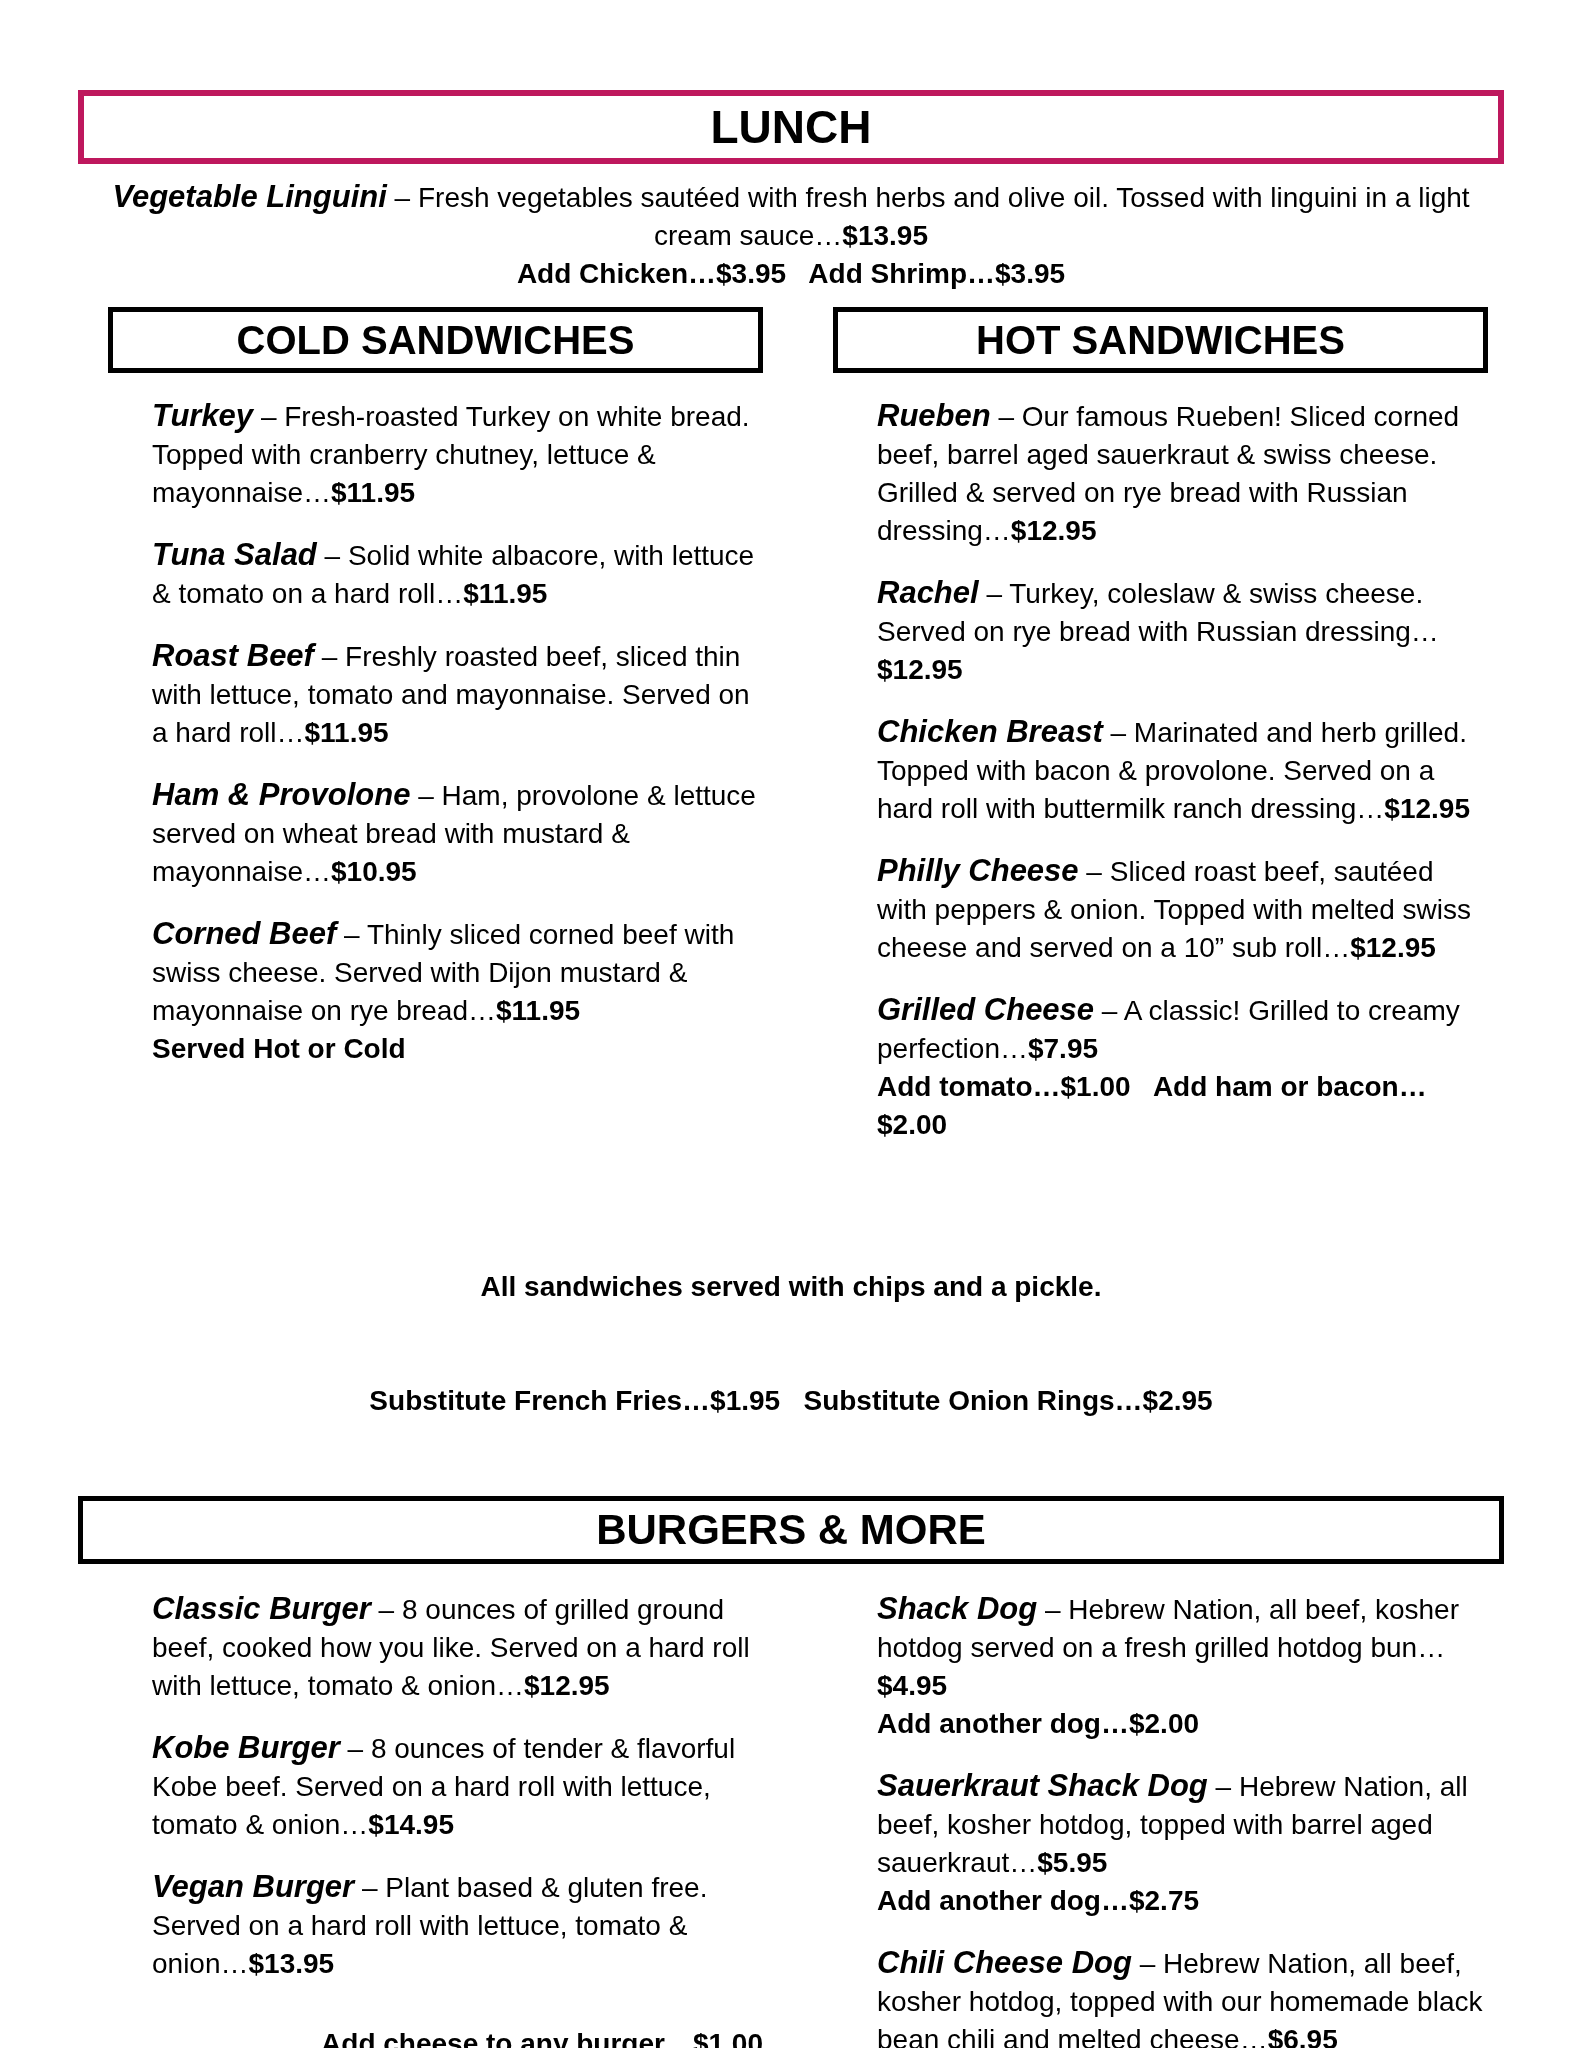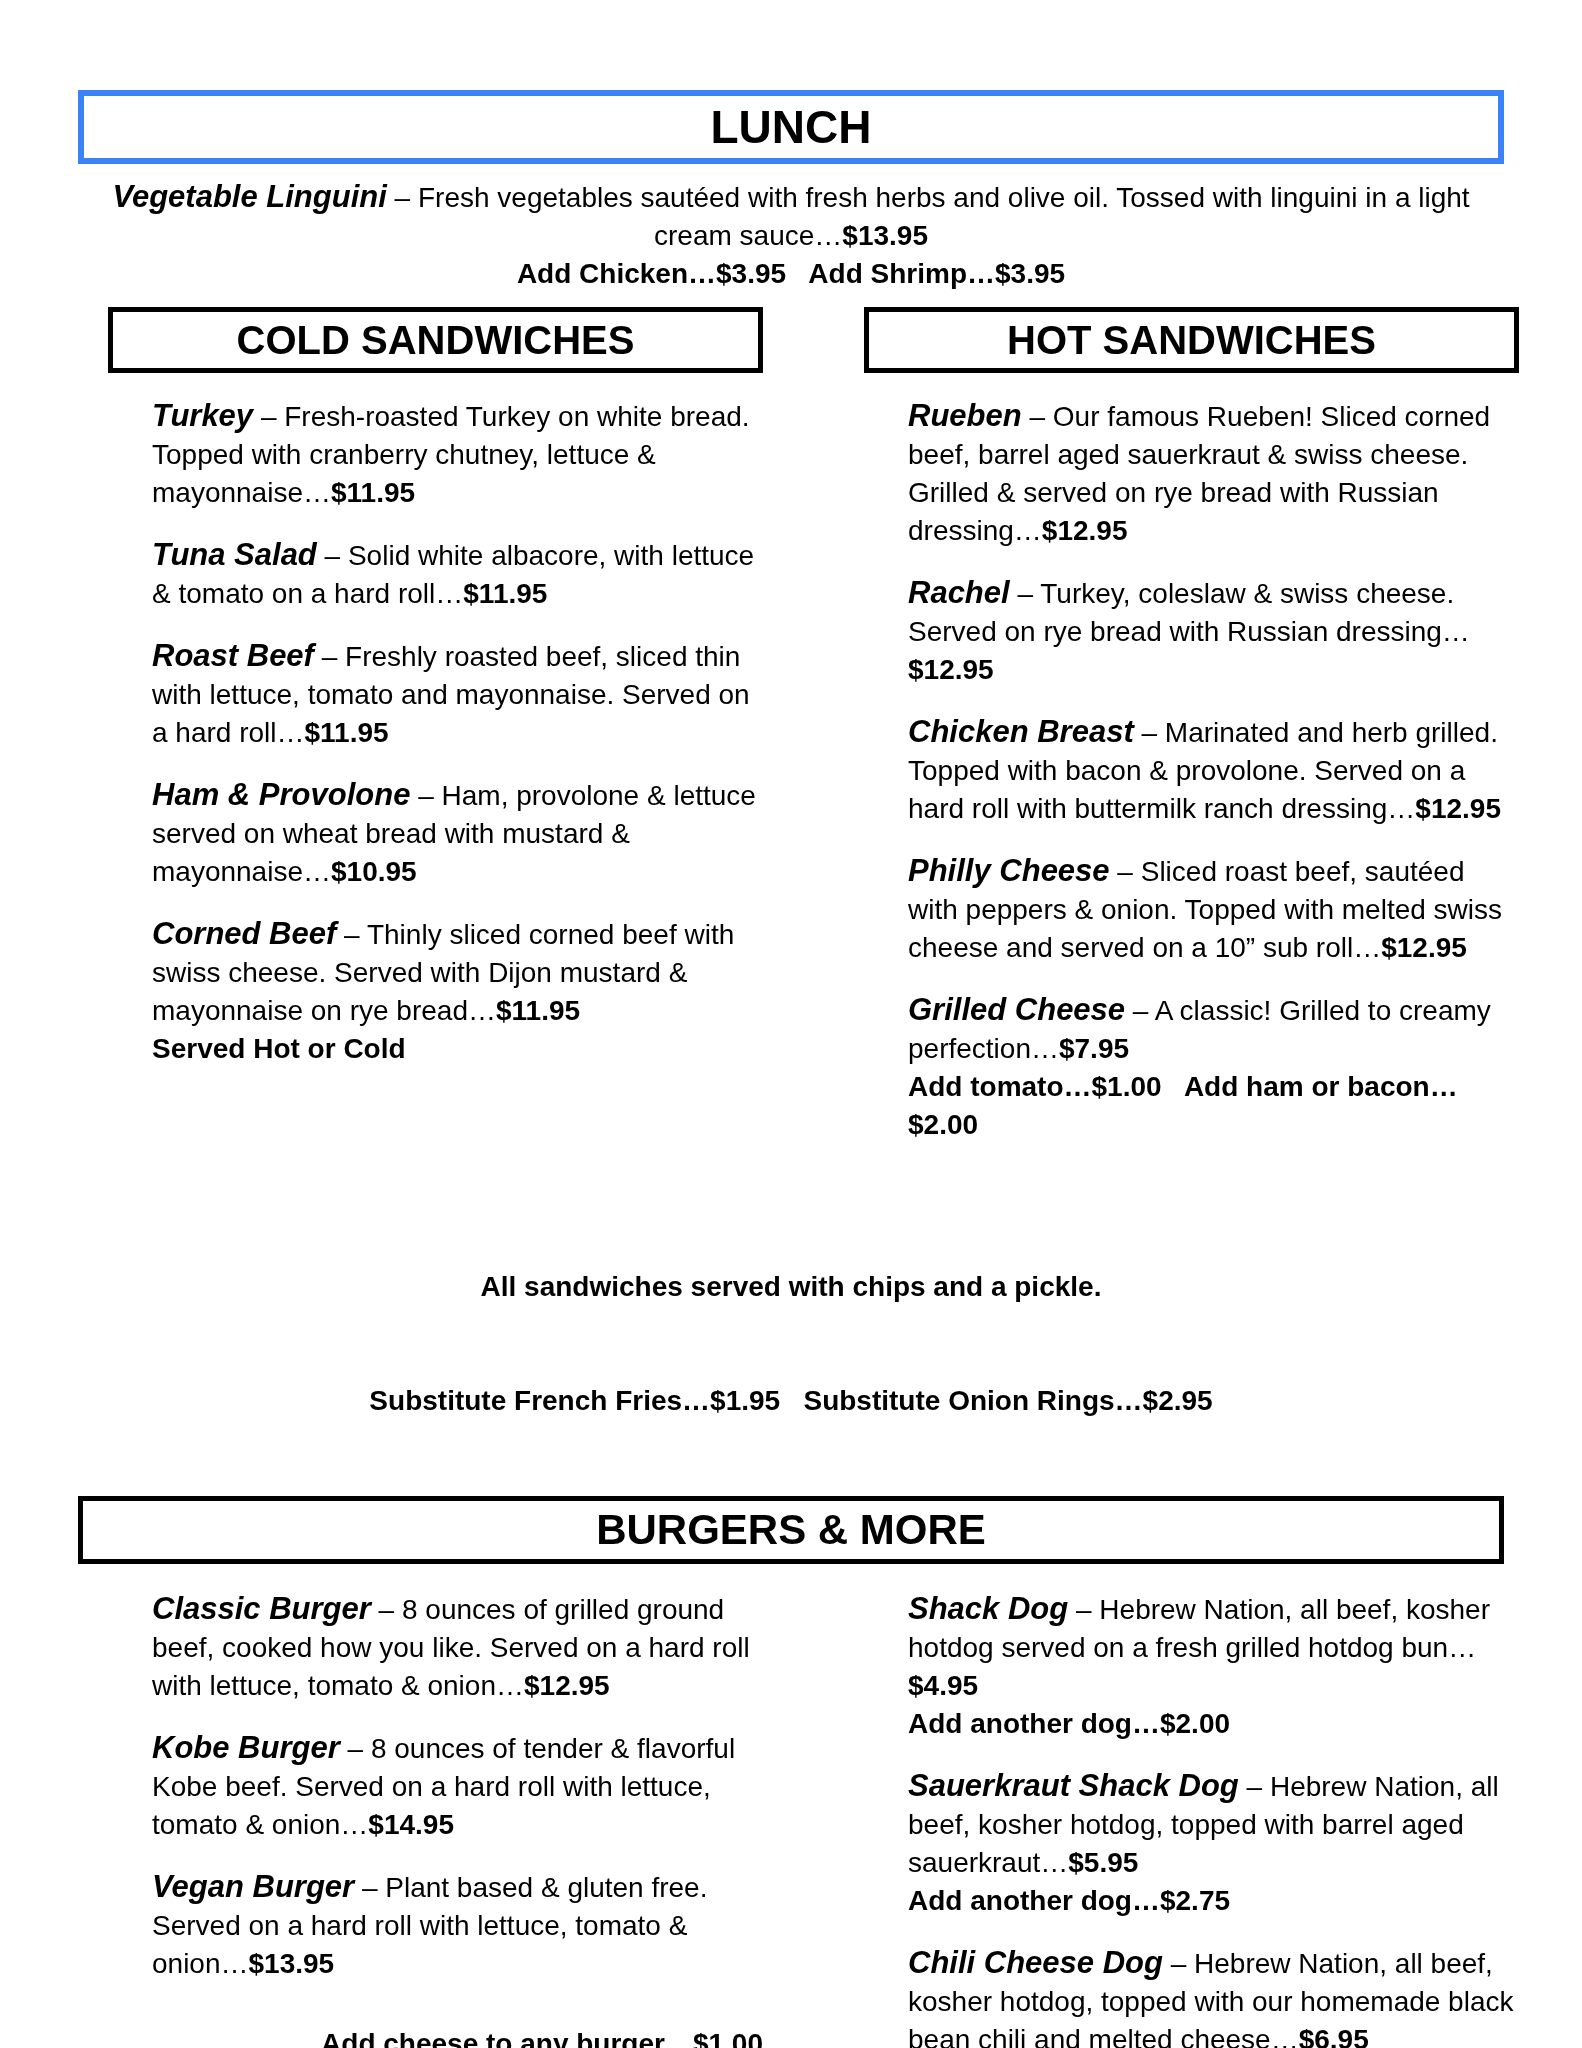--- a/index.html
+++ b/index.html
@@ -6,36 +6,36 @@
   body{
     width:1582px;height:2048px;
     background:#ffffff;color:#000000;
     font-family:"Liberation Sans", sans-serif;
     overflow:hidden;
   }
   .page{box-sizing:border-box;padding:30px 78px 0 78px;}
 
   
   .lunch-box{
-    border:6px solid #3b82f6;margin-top:60px;text-align:center;
+    border:6px solid #be185d;margin-top:60px;text-align:center;
     padding:2px 12px;
   }
   .lunch-box .big{font-size:46px;line-height:58px;font-weight:bold;}
 
   .intro{
     text-align:center;margin-top:14px;max-width:1400px;
     margin-left:auto;margin-right:auto;
     font-size:28px;line-height:38px;
   }
   .iname{font-weight:bold;font-style:italic;font-size:31px;}
   .iprice{font-weight:bold;}
   .bold-line{font-weight:bold;white-space:pre-wrap;}
 
   .cols{
-    display:grid;grid-template-columns:655px 655px;column-gap:101px;
+    display:grid;grid-template-columns:655px 655px;column-gap:70px;
     margin-left:30px;margin-top:14px;
   }
   .sec-box{
     border:5px solid #000;text-align:center;
     font-weight:bold;font-size:40px;line-height:52px;
     padding:2px 0;margin-bottom:24px;
   }
   .item{font-size:28px;line-height:38px;margin-bottom:24px;margin-left:44px;}
   .item .extra{font-weight:bold;white-space:pre-wrap;}
 

